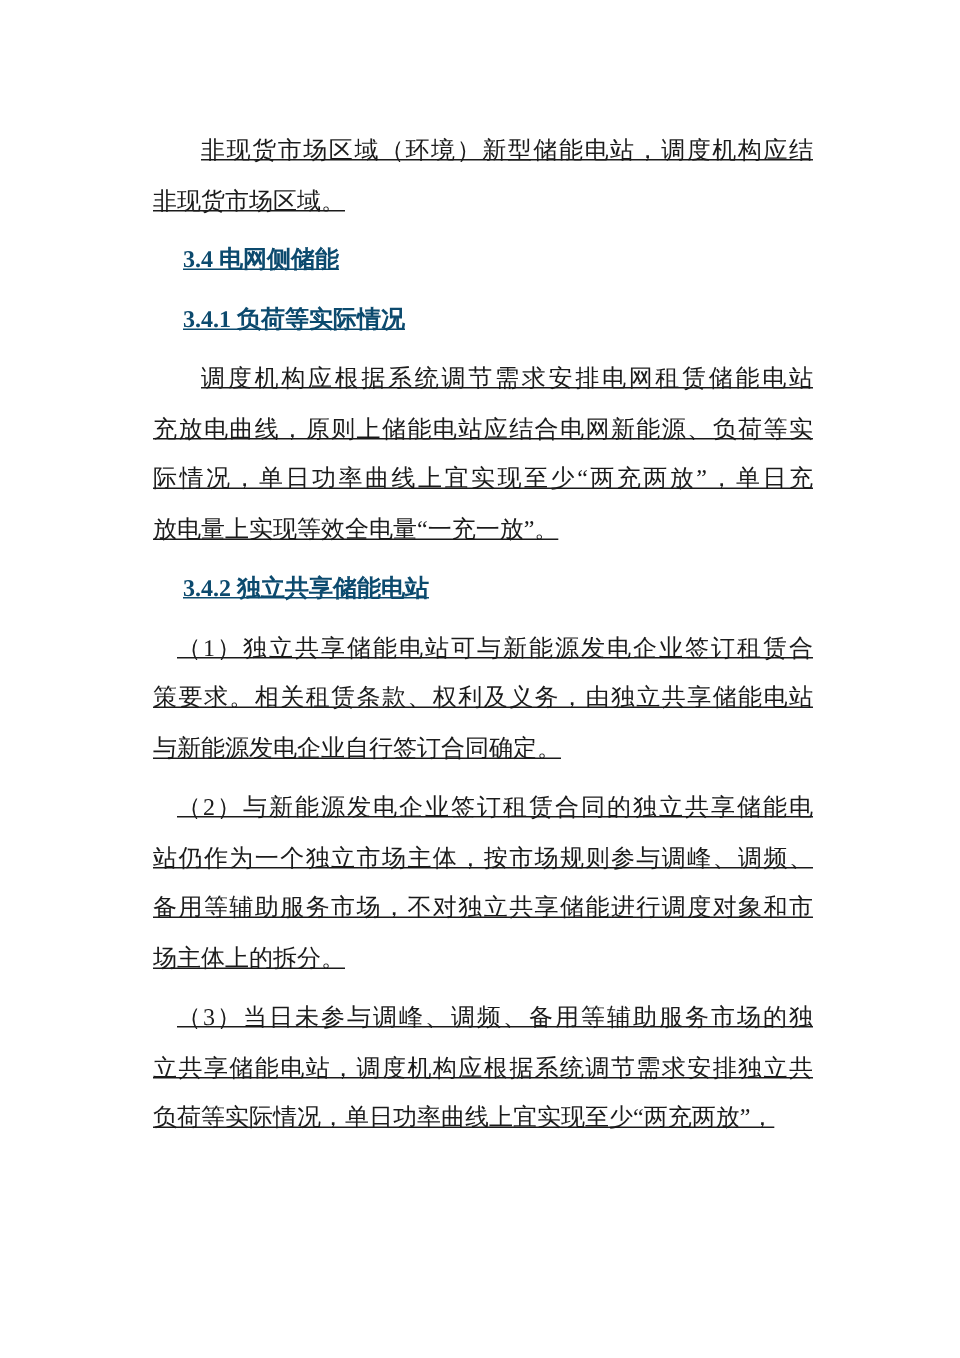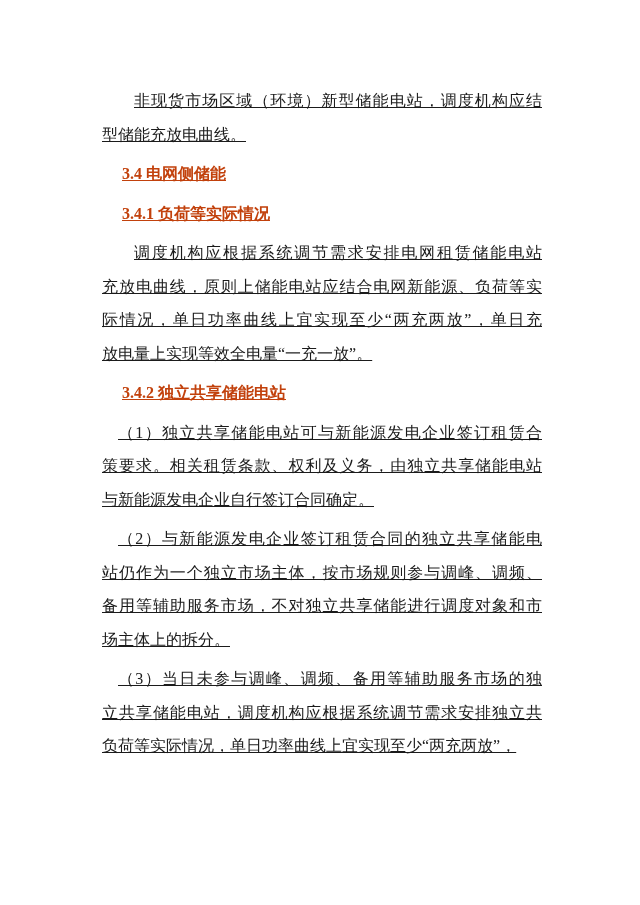--- a/index.html
+++ b/index.html
@@ -32,34 +32,34 @@
     text-align-last: left;
   }
   .paragraph .line.first {
     text-indent: 2em;
   }
   .paragraph.paren .line.first {
     text-indent: 1em;
   }
   .heading {
     font-weight: bold;
-    color: #c2410c;
+    color: #0c4a6e;
   }
   .heading .line {
     text-align-last: left;
     text-indent: 1.25em;
   }
 </style>
 </head>
 <body>
 
 <div class="page">
   <div class="block paragraph">
       <div class="line first">非现货市场区域（环境）新型储能电站，调度机构应结</div>
-      <div class="line last">型储能充放电曲线。</div>
+      <div class="line last">非现货市场区域。</div>
     </div>
 
   <div class="block heading">
       <div class="line first last">3.4 电网侧储能</div>
     </div>
 
   <div class="block heading">
       <div class="line first last">3.4.1 负荷等实际情况</div>
     </div>
 

